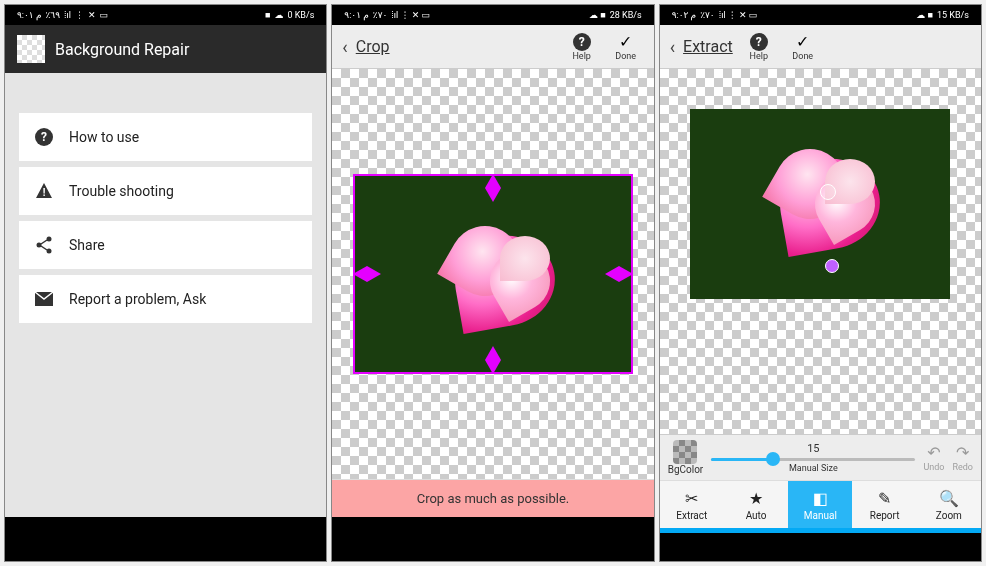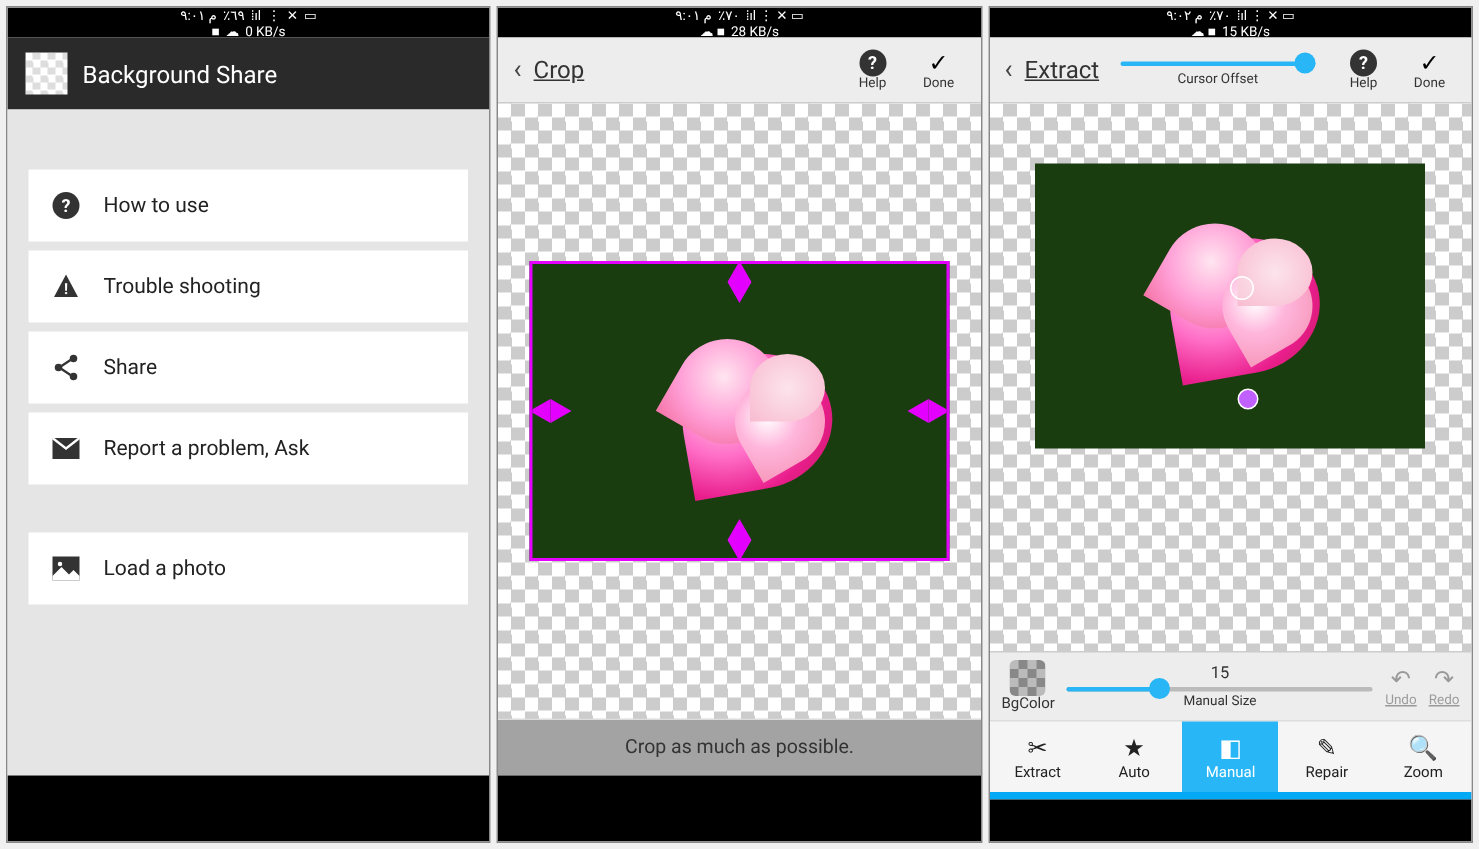--- a/index.html
+++ b/index.html
@@ -24,22 +24,21 @@
     }
     
     .status-bar {
       height: 20px;
       background: #000;
       color: #fff;
       font-size: 9px;
       display: flex;
       justify-content: space-between;
       align-items: center;
-      padding: 0 22px;
-      flex-direction: column;
+      padding: 0 12px;
     }
     .status-left, .status-right { display: flex; align-items: center; gap: 4px; }
     .status-right { flex-direction: row-reverse; }
 
     
     .titlebar {
       height: 48px;
       background: #2a2a2a;
       color: #fff;
       display: flex;
@@ -121,21 +120,21 @@
     .ch-top{left:50%;top:-2px;transform:translateX(-50%);border-left:8px solid transparent;border-right:8px solid transparent;border-bottom:14px solid #e400ff;}
     .ch-top::after{content:'';position:absolute;left:-8px;top:14px;border-left:8px solid transparent;border-right:8px solid transparent;border-top:14px solid #e400ff;}
     .ch-bot{left:50%;bottom:-2px;transform:translateX(-50%);border-left:8px solid transparent;border-right:8px solid transparent;border-top:14px solid #e400ff;}
     .ch-bot::after{content:'';position:absolute;left:-8px;bottom:14px;border-left:8px solid transparent;border-right:8px solid transparent;border-bottom:14px solid #e400ff;}
     .ch-left{top:50%;left:-2px;transform:translateY(-50%);border-top:8px solid transparent;border-bottom:8px solid transparent;border-right:14px solid #e400ff;}
     .ch-left::after{content:'';position:absolute;top:-8px;left:14px;border-top:8px solid transparent;border-bottom:8px solid transparent;border-left:14px solid #e400ff;}
     .ch-right{top:50%;right:-2px;transform:translateY(-50%);border-top:8px solid transparent;border-bottom:8px solid transparent;border-left:14px solid #e400ff;}
     .ch-right::after{content:'';position:absolute;top:-8px;right:14px;border-top:8px solid transparent;border-bottom:8px solid transparent;border-right:14px solid #e400ff;}
     .hint-bar {
       height: 38px;
-      background: #a3a3a3;
+      background: #fca5a5;
       border-top:1px solid #ddd;
       display:flex; align-items:center; justify-content:center;
       font-size:13px; color:#333;
     }
     .screen2-footer { height: 44px; background:#000; }
 
     
     .offset-wrap { flex:1; display:flex; flex-direction:column; align-items:center; padding:0 6px; }
     .offset-track { position:relative; width:100%; height:3px; background:#29b6f6; border-radius:2px; margin-top:6px;}
     .offset-thumb { position:absolute; right:0; top:-6px; width:14px;height:14px;border-radius:50%;background:#29b6f6;}
@@ -154,21 +153,21 @@
     .bgcolor-sq{width:24px;height:24px;background:repeating-conic-gradient(#888 0% 25%, #bbb 0% 50%) 0 0/12px 12px;border-radius:4px;}
     .bgcolor-lbl{font-size:10px;color:#333;}
     .size-slider{flex:1;display:flex;flex-direction:column;align-items:center;}
     .size-val{font-size:11px;color:#333;}
     .size-track{width:100%;height:3px;background:#bbb;border-radius:2px;position:relative;margin-top:3px;}
     .size-fill{position:absolute;left:0;width:30%;height:100%;background:#29b6f6;border-radius:2px;}
     .size-thumb{position:absolute;left:30%;top:-6px;width:14px;height:14px;border-radius:50%;background:#29b6f6;transform:translateX(-50%);}
     .size-lbl{font-size:9px;color:#333;margin-top:2px;}
     .undo-redo{display:flex;flex-direction:column;align-items:center;opacity:0.35;}
     .undo-redo .arr{font-size:16px;}
-    .undo-redo .lbl{font-size:9px;text-decoration:underline;}
+    .undo-redo .lbl{font-size:9px;}
 
     .mode-bar{height:48px;background:#f5f5f5;display:flex;border-top:1px solid #ddd;}
     .mode-btn{flex:1;display:flex;flex-direction:column;align-items:center;justify-content:center;gap:2px;cursor:pointer;font-size:10px;color:#222;}
     .mode-btn.active{background:#29b6f6;color:#fff;}
     .mode-btn .mi{font-size:16px;}
     .accent-strip{height:5px;background:#03a9f4;}
     .screen3-footer{height:28px;background:#000;}
   </style>
 </head>
 <body>
@@ -184,21 +183,21 @@
       <span>▭</span>
     </div>
     <div class="status-right">
       <span><span>0</span> <span>KB/s</span></span>
       <span>☁</span>
       <span>■</span>
     </div>
   </div>
   <div class="titlebar">
     <div class="titlebar-icon"></div>
-    <span>Background Share</span>
+    <span>Background Repair</span>
   </div>
   <div class="screen1-body">
     <div class="menu-item">
       <span class="icon">
           <svg width="20" height="20" viewBox="0 0 20 20">
             <circle cx="10" cy="10" r="9" fill="#333"></circle>
             <text x="10" y="14" text-anchor="middle" fill="#fff" font-size="12" font-weight="bold">?</text>
           </svg>
         </span>
       <span>How to use</span>
@@ -226,30 +225,20 @@
     <div class="menu-item">
       <span class="icon">
           <svg width="20" height="16" viewBox="0 0 20 16">
             <rect x="1" y="1" width="18" height="14" fill="#333"></rect>
             <path d="M1 1 L10 8 L19 1" stroke="#fff" stroke-width="1.5" fill="none"></path>
           </svg>
         </span>
       <span>Report a problem, Ask</span>
     </div>
     <div class="spacer6"></div>
-    <div class="menu-item">
-      <span class="icon">
-          <svg width="20" height="18" viewBox="0 0 20 18">
-            <rect x="1" y="1" width="18" height="16" fill="#333"></rect>
-            <circle cx="6" cy="6" r="1.5" fill="#fff"></circle>
-            <path d="M1 14 L7 8 L12 13 L15 10 L19 14 L19 17 L1 17 Z" fill="#fff"></path>
-          </svg>
-        </span>
-      <span>Load a photo</span>
-    </div>
   </div>
   <div class="screen1-footer"></div>
 </div>
 
 <div class="phone">
   <div class="status-bar">
     <div class="status-left">
       <span>م ٩:٠١</span>
       <span>٪٧٠</span>
       <span>⁞ıl ⋮ ✕ ▭</span>
@@ -300,26 +289,20 @@
       <span>⁞ıl ⋮ ✕ ▭</span>
     </div>
     <div class="status-right">
       <span><span>15</span> <span>KB/s</span></span>
       <span>☁ ■</span>
     </div>
   </div>
   <div class="toolbar">
     <span class="back">‹</span>
     <span class="title">Extract</span>
-    <div class="offset-wrap">
-      <div class="offset-track">
-          <div class="offset-thumb"></div>
-        </div>
-      <span class="offset-lbl">Cursor Offset</span>
-    </div>
     <div class="tool-btn">
       <div class="help-circle">?</div>
       <span class="lbl">Help</span>
     </div>
     <div class="tool-btn">
       <span class="ico">✓</span>
       <span class="lbl">Done</span>
     </div>
   </div>
   <div class="canvas-area checker-bg" style="align-items:flex-start;padding-top:40px;">
@@ -364,21 +347,21 @@
     <div class="mode-btn">
       <span class="mi">★</span>
       <span>Auto</span>
     </div>
     <div class="mode-btn active">
       <span class="mi">◧</span>
       <span>Manual</span>
     </div>
     <div class="mode-btn">
       <span class="mi">✎</span>
-      <span>Repair</span>
+      <span>Report</span>
     </div>
     <div class="mode-btn">
       <span class="mi">🔍</span>
       <span>Zoom</span>
     </div>
   </div>
   <div class="accent-strip"></div>
   <div class="screen3-footer"></div>
 </div>
 

